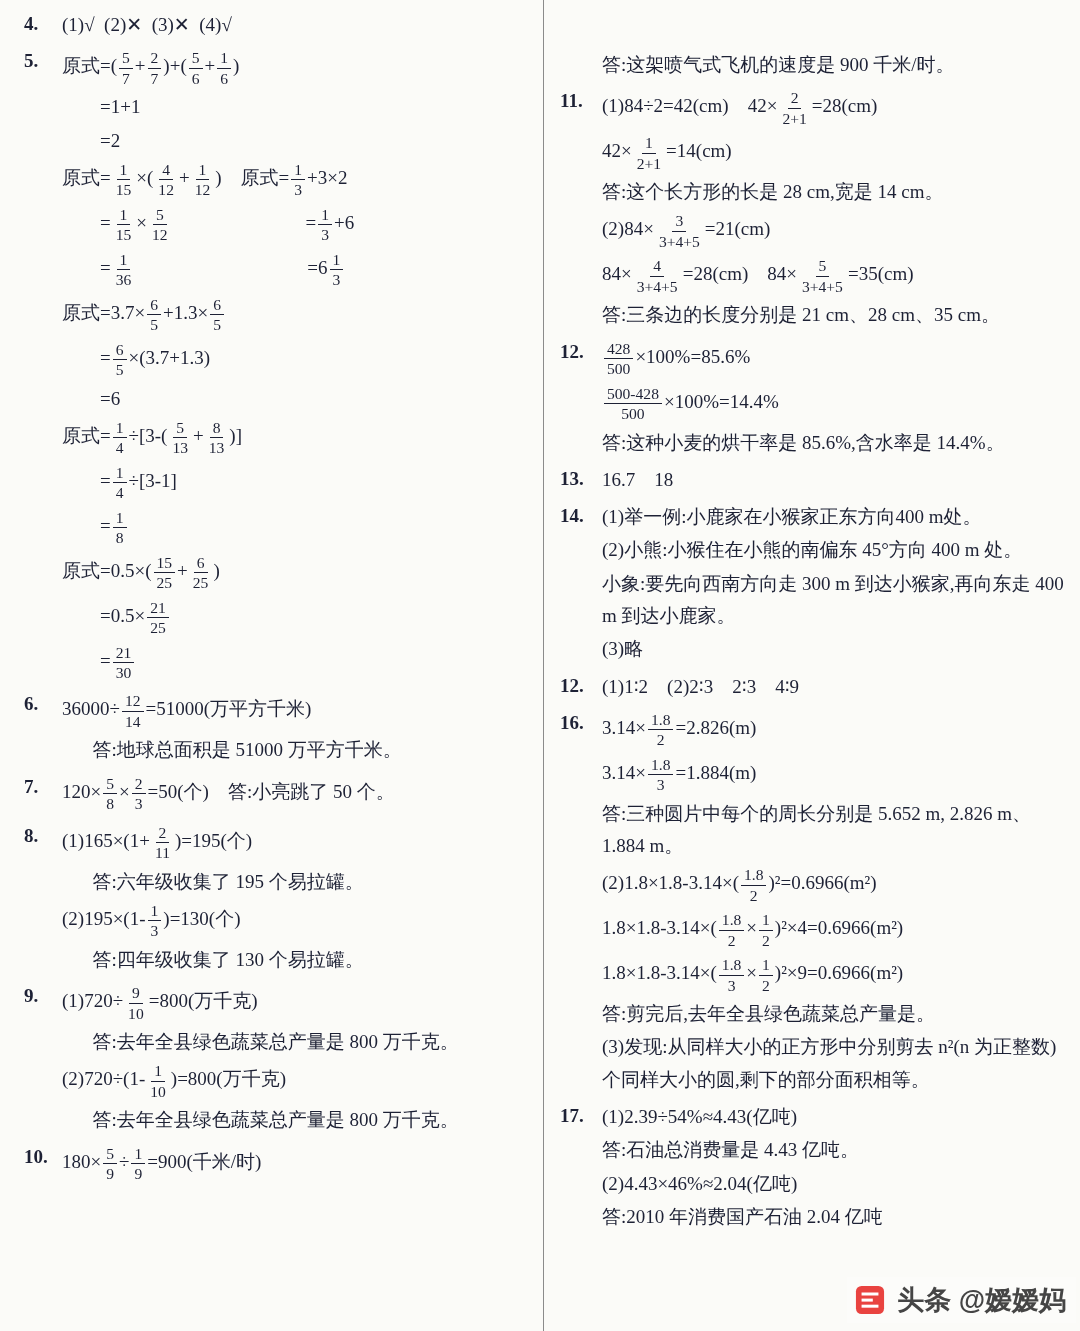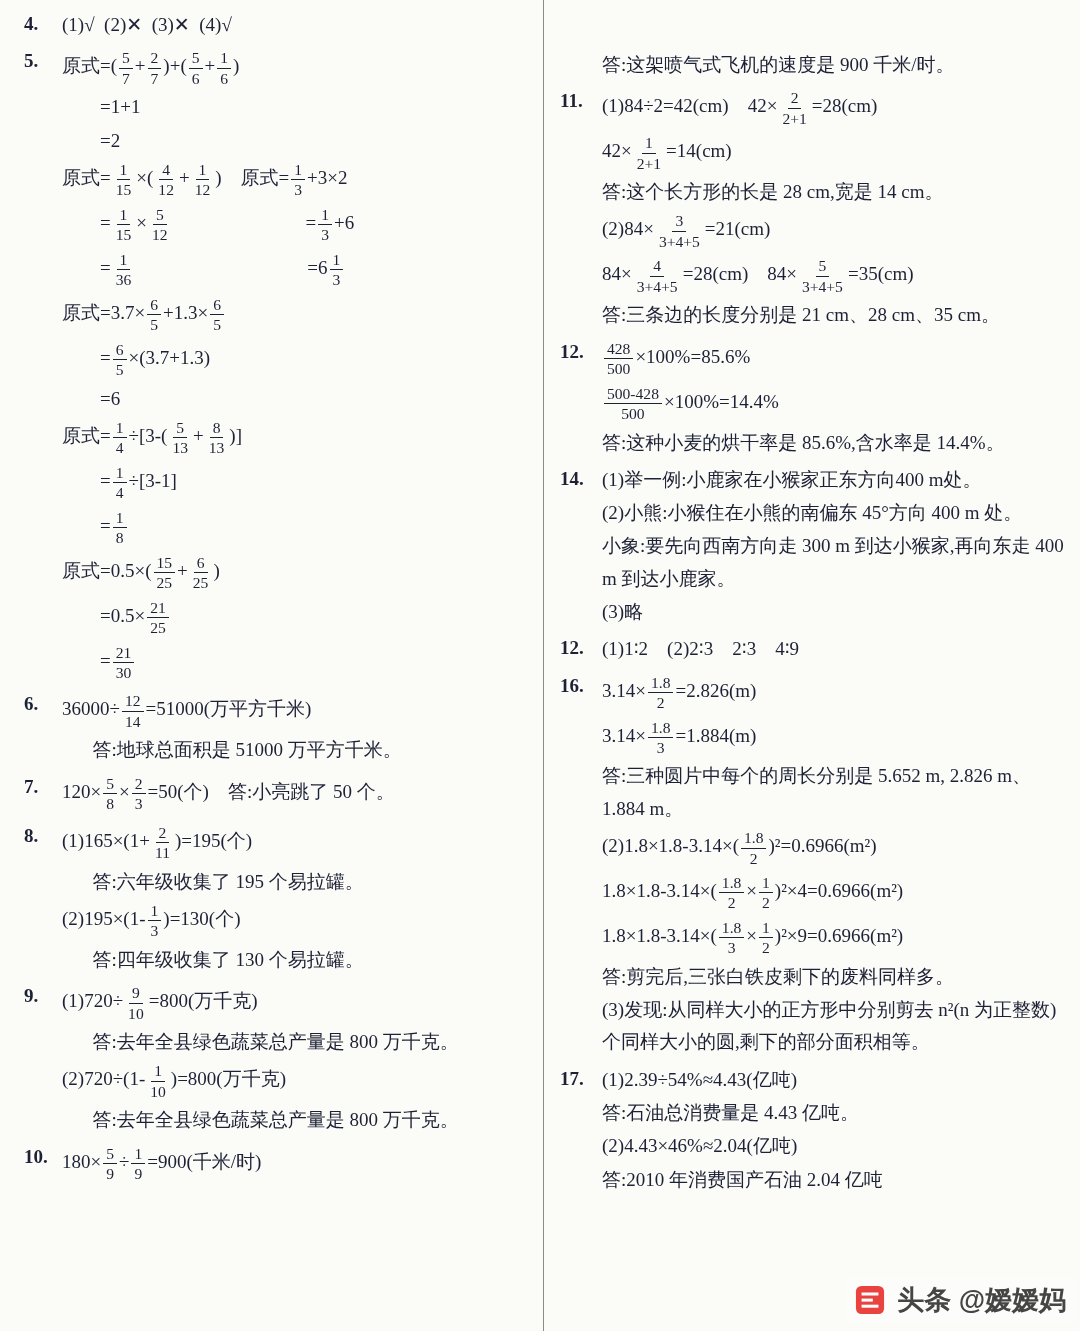--- a/index.html
+++ b/index.html
@@ -162,20 +162,26 @@
       </div>
       <div class="item">
         <span class="item-num">12.</span>
         <div class="item-body">
           <div class="line in0"><span class="frac"><span class="fnum">428</span><span class="fden">500</span></span>×100%=85.6%</div>
           <div class="line in0"><span class="frac"><span class="fnum">500-428</span><span class="fden">500</span></span>×100%=14.4%</div>
           <div class="line in0">答:这种小麦的烘干率是 85.6%,含水率是 14.4%。</div>
         </div>
       </div>
       <div class="item">
+        <span class="item-num">13.</span>
+        <div class="item-body">
+          <div class="line in0">16.7 18</div>
+        </div>
+      </div>
+      <div class="item">
         <span class="item-num">14.</span>
         <div class="item-body">
           <div class="line in0">(1)举一例:小鹿家在小猴家正东方向400 m处。</div>
           <div class="line in0">(2)小熊:小猴住在小熊的南偏东 45°方向 400 m 处。</div>
           <div class="line in0">小象:要先向西南方向走 300 m 到达小猴家,再向东走 400 m 到达小鹿家。</div>
           <div class="line in0">(3)略</div>
         </div>
       </div>
       <div class="item">
         <span class="item-num">12.</span>
@@ -185,21 +191,21 @@
       </div>
       <div class="item">
         <span class="item-num">16.</span>
         <div class="item-body">
           <div class="line in0">3.14×<span class="frac"><span class="fnum">1.8</span><span class="fden">2</span></span>=2.826(m)</div>
           <div class="line in0">3.14×<span class="frac"><span class="fnum">1.8</span><span class="fden">3</span></span>=1.884(m)</div>
           <div class="line in0">答:三种圆片中每个的周长分别是 5.652 m, 2.826 m、1.884 m。</div>
           <div class="line in0">(2)1.8×1.8-3.14×(<span class="frac"><span class="fnum">1.8</span><span class="fden">2</span></span>)²=0.6966(m²)</div>
           <div class="line in0">1.8×1.8-3.14×(<span class="frac"><span class="fnum">1.8</span><span class="fden">2</span></span>×<span class="frac"><span class="fnum">1</span><span class="fden">2</span></span>)²×4=0.6966(m²)</div>
           <div class="line in0">1.8×1.8-3.14×(<span class="frac"><span class="fnum">1.8</span><span class="fden">3</span></span>×<span class="frac"><span class="fnum">1</span><span class="fden">2</span></span>)²×9=0.6966(m²)</div>
-          <div class="line in0">答:剪完后,三张白铁皮剩下的废料同样多。</div>
+          <div class="line in0">答:剪完后,去年全县绿色蔬菜总产量是。</div>
           <div class="line in0">(3)发现:从同样大小的正方形中分别剪去 n²(n 为正整数)个同样大小的圆,剩下的部分面积相等。</div>
         </div>
       </div>
       <div class="item">
         <span class="item-num">17.</span>
         <div class="item-body">
           <div class="line in0">(1)2.39÷54%≈4.43(亿吨)</div>
           <div class="line in0">答:石油总消费量是 4.43 亿吨。</div>
           <div class="line in0">(2)4.43×46%≈2.04(亿吨)</div>
           <div class="line in0">答:2010 年消费国产石油 2.04 亿吨</div>

